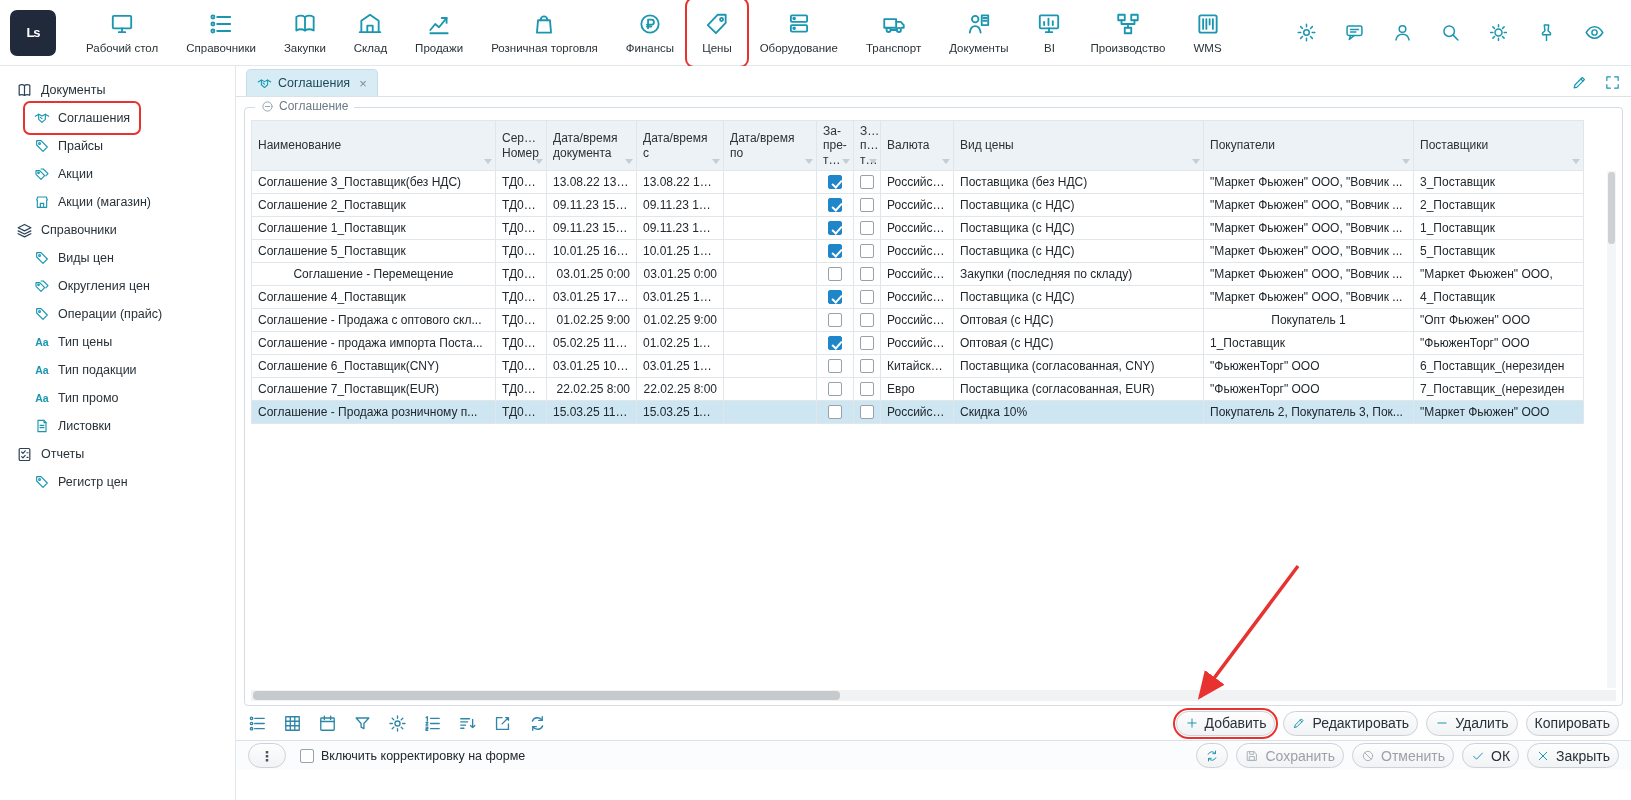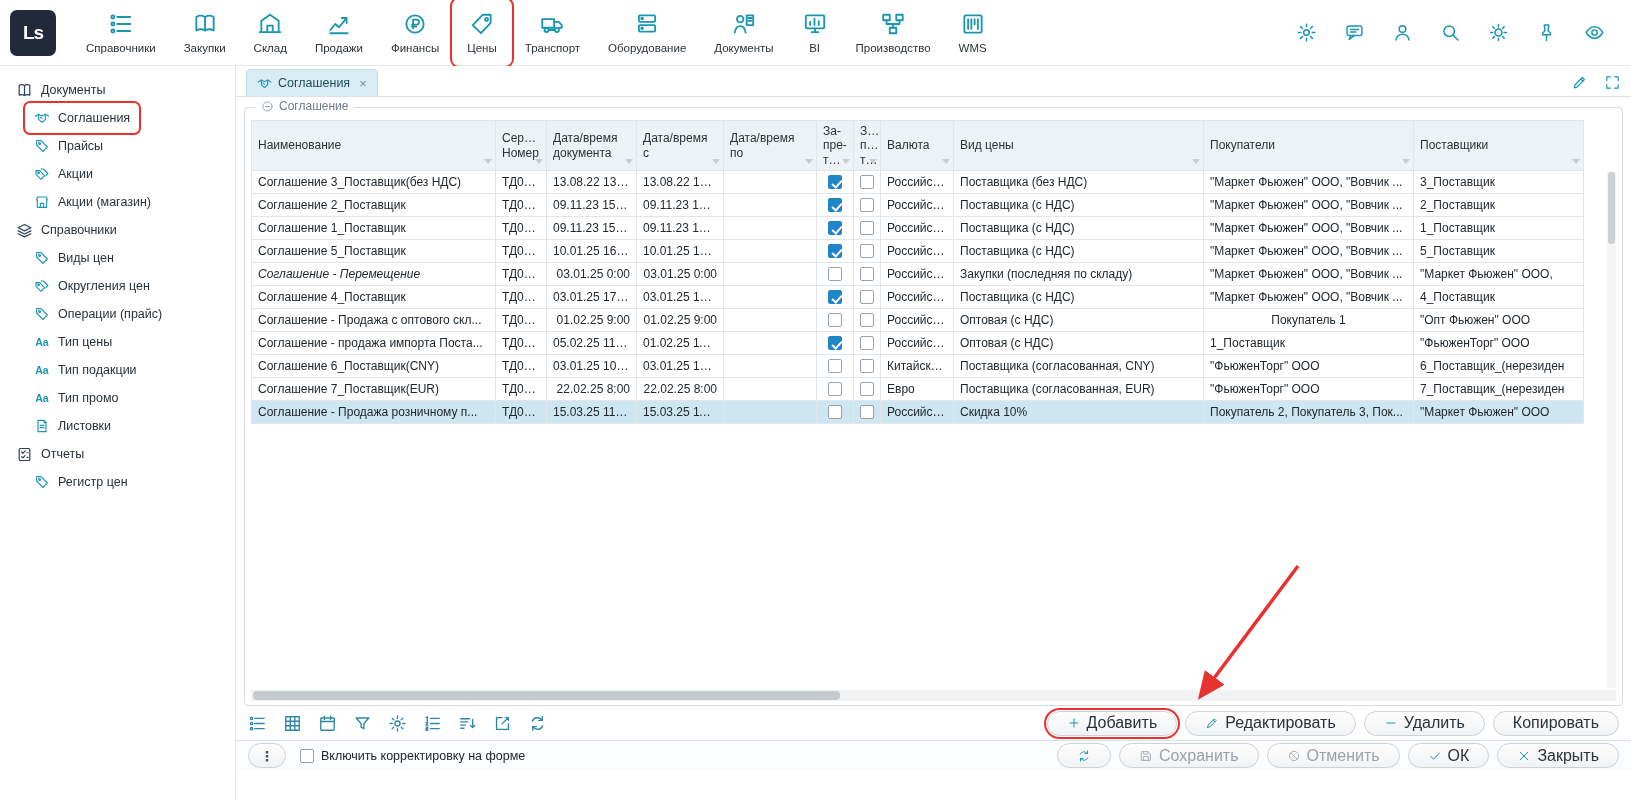--- a/index.html
+++ b/index.html
@@ -7,21 +7,21 @@
   body{font-family:"Liberation Sans","DejaVu Sans",sans-serif;background:#fff;color:#20282e}
   .app{width:1631px;height:800px;display:flex;flex-direction:column;background:#fff;position:relative;overflow:hidden}
 
   
   .icon{display:inline-flex;align-items:center;justify-content:center;flex:0 0 auto}
   .icon svg{width:100%;height:100%;fill:none;stroke:currentColor;stroke-width:1.7;stroke-linecap:round;stroke-linejoin:round}
   .aa-icon{display:inline-flex;align-items:center;justify-content:center;width:16px;height:16px;font-size:10.5px;font-weight:700;color:#1a96b0}
 
   
   .ribbon{height:66px;flex:0 0 66px;display:flex;align-items:center;border-bottom:1px solid #e2e7ea;padding:0 10px;background:#fff}
-  .logo{width:46px;height:46px;background:#202a3a;border-radius:7px;display:flex;align-items:center;justify-content:center;color:#fff;font-weight:700;font-size:19px;margin-right:16px;cursor:pointer;letter-spacing:-1px}
+  .logo{width:46px;height:46px;background:#202a3a;border-radius:7px;display:flex;align-items:center;justify-content:center;color:#fff;font-weight:700;font-size:13px;margin-right:16px;cursor:pointer;letter-spacing:-1px}
   .ribbon-items{display:flex;align-items:stretch;height:100%}
   .ribbon-item{display:flex;flex-direction:column;align-items:center;justify-content:center;gap:5px;padding:4px 12px;border:2px solid transparent;border-radius:6px;cursor:pointer}
   .ribbon-item .icon{width:26px;height:26px;color:#1a96b0}
   .rib-lbl{font-size:11.5px;white-space:nowrap;color:#2a3238}
   .ribbon-right{margin-left:auto;display:flex;align-items:center;gap:27px;padding-right:16px}
   .ribbon-right .icon{width:21px;height:21px;color:#1a96b0;cursor:pointer}
 
   .annotated{outline:2.5px solid #e8322f;outline-offset:1px;border-radius:6px}
 
   
@@ -64,21 +64,21 @@
   .vscroll{position:absolute;top:51px;right:0;bottom:0;width:9px;background:#f4f5f6;cursor:pointer}
   .vscroll .thumb{position:absolute;top:1px;left:1px;width:7px;height:72px;background:#cdd1d4;border-radius:3px}
   .hscroll{height:11px;flex:0 0 11px;background:#f1f2f3;position:relative;margin-top:2px;cursor:pointer}
   .hscroll .thumb{position:absolute;left:2px;top:1px;height:9px;width:43%;background:#c7cacd;border-radius:4px}
 
   
   .grid-toolbar{height:34px;flex:0 0 34px;display:flex;align-items:center;padding:0 12px;gap:14px}
   .gt-icons{display:flex;align-items:center;gap:16px}
   .gt-icons .icon{width:19px;height:19px;color:#2e86a8;cursor:pointer}
   .gt-buttons{margin-left:auto;display:flex;gap:8px}
-  .btn{display:inline-flex;align-items:center;justify-content:center;gap:6px;height:25px;padding:0 19px;background:linear-gradient(#fefefe,#f1f2f4);border:1px solid #ccd2d7;border-radius:13px;font-size:16px;color:#27323a;cursor:pointer;font-family:inherit}
+  .btn{display:inline-flex;align-items:center;justify-content:center;gap:6px;height:25px;padding:0 8px;background:linear-gradient(#fefefe,#f1f2f4);border:1px solid #ccd2d7;border-radius:13px;font-size:14px;color:#27323a;cursor:pointer;font-family:inherit}
   .btn .icon{width:14px;height:14px;color:#1a96b0}
   .btn.disabled{color:#9aa2a9}
   .btn.disabled .icon{color:#a9b1b7}
   .btn.annotated{border-radius:13px}
 
   
   .statusbar{height:30px;flex:0 0 30px;border-top:1px solid #dbe1e6;display:flex;align-items:center;gap:14px;padding:0 12px;background:#fbfcfd}
   .sb-menu{width:38px;padding:0;font-size:14px;font-weight:700;color:#4a555d}
   .sb-check{display:flex;align-items:center;gap:7px;font-size:12.5px;cursor:pointer;color:#20282e}
   .sb-buttons{margin-left:auto;display:flex;gap:8px}
@@ -92,20 +92,29 @@
 <div class="app">
 
   <header class="ribbon">
     <div class="logo">
         <span>Ls</span>
       </div>
     <div class="ribbon-items">
         <div class="ribbon-item">
           <span class="icon ">
             <svg viewBox="0 0 24 24">
+              <rect x="3.5" y="4.5" width="17" height="11.5" rx="1"></rect>
+              <path d="M9 19.5h6M12 16v3.5"></path>
+            </svg>
+          </span>
+          <span class="rib-lbl">Рабочий стол</span>
+        </div>
+        <div class="ribbon-item">
+          <span class="icon ">
+            <svg viewBox="0 0 24 24">
               <path d="M8.5 5.5h12M8.5 12h12M8.5 18.5h12"></path>
               <circle cx="4.5" cy="5.5" r="1.4"></circle>
               <circle cx="4.5" cy="12" r="1.4"></circle>
               <circle cx="4.5" cy="18.5" r="1.4"></circle>
             </svg>
           </span>
           <span class="rib-lbl">Справочники</span>
         </div>
         <div class="ribbon-item">
           <span class="icon ">
@@ -132,57 +141,66 @@
               <path d="M4 17.5l4.5-5.5l3.5 3l7-8.5"></path>
               <path d="M14.5 6.5H19v4.5"></path>
               <path d="M4 20.5h16"></path>
             </svg>
           </span>
           <span class="rib-lbl">Продажи</span>
         </div>
         <div class="ribbon-item">
           <span class="icon ">
             <svg viewBox="0 0 24 24">
+              <path d="M6.5 8.5h11l1 11.5h-13z"></path>
+              <path d="M9 8.5V8a3 3 0 0 1 6 0v.5"></path>
+            </svg>
+          </span>
+          <span class="rib-lbl">Розничная торговля</span>
+        </div>
+        <div class="ribbon-item">
+          <span class="icon ">
+            <svg viewBox="0 0 24 24">
               <circle cx="12" cy="12" r="8"></circle>
               <path d="M10.2 16V8h3.1a2.3 2.3 0 1 1 0 4.6H9.2M9.2 14.4h4"></path>
             </svg>
           </span>
           <span class="rib-lbl">Финансы</span>
         </div>
         <div class="ribbon-item annotated">
           <span class="icon ">
             <svg viewBox="0 0 24 24">
               <path d="M12.5 3.5H20v7.5L11 20.5L3.5 13z"></path>
               <circle cx="16.2" cy="7.8" r="1.4"></circle>
             </svg>
           </span>
           <span class="rib-lbl">Цены</span>
+        </div>
+        <div class="ribbon-item">
+          <span class="icon ">
+            <svg viewBox="0 0 24 24">
+              <rect x="4.5" y="4" width="15" height="6" rx="1"></rect>
+              <rect x="4.5" y="13" width="15" height="6" rx="1"></rect>
+              <circle cx="7.5" cy="7" r="0.8"></circle>
+              <circle cx="7.5" cy="16" r="0.8"></circle>
+            </svg>
+          </span>
+          <span class="rib-lbl">Оборудование</span>
         </div>
         <div class="ribbon-item">
           <span class="icon ">
             <svg viewBox="0 0 24 24">
               <path d="M3 7.5h11v8H3z"></path>
               <path d="M14 10h4.2L21 13v2.5h-2"></path>
               <circle cx="7" cy="17.5" r="1.9"></circle>
               <circle cx="16.5" cy="17.5" r="1.9"></circle>
               <path d="M9 17.5h5.5"></path>
             </svg>
           </span>
           <span class="rib-lbl">Транспорт</span>
-        </div>
-        <div class="ribbon-item">
-          <span class="icon ">
-            <svg viewBox="0 0 24 24">
-              <rect x="4.5" y="4" width="15" height="6" rx="1"></rect>
-              <rect x="4.5" y="13" width="15" height="6" rx="1"></rect>
-              <circle cx="7.5" cy="7" r="0.8"></circle>
-              <circle cx="7.5" cy="16" r="0.8"></circle>
-            </svg>
-          </span>
-          <span class="rib-lbl">Оборудование</span>
         </div>
         <div class="ribbon-item">
           <span class="icon ">
             <svg viewBox="0 0 24 24">
               <circle cx="8.5" cy="7.5" r="3"></circle>
               <path d="M3.5 20c.5-4 2.8-6 5-6s4.5 2 5 6"></path>
               <path d="M14.5 4h6v9h-6z"></path>
               <path d="M16 6.5h3M16 9h3"></path>
             </svg>
           </span>
@@ -520,21 +538,21 @@
                   <td style="text-align: right;">10.01.25 16:30</td>
                   <td style="text-align: left;"></td>
                   <td class="center"><span class="cb checked"></span></td>
                   <td class="center"><span class="cb"></span></td>
                   <td style="text-align: left;">Российск...</td>
                   <td style="text-align: left;">Поставщика (с НДС)</td>
                   <td style="text-align: left;">"Маркет Фьюжен" ООО, "Вовчик ...</td>
                   <td style="text-align: left; margin-top: 23px;">5_Поставщик</td>
                 </tr>
                 <tr>
-                  <td style="text-align: left; font-style: italic;">Соглашение - Перемещение</td>
+                  <td style="text-align: center;">Соглашение - Перемещение</td>
                   <td style="text-align: left;">ТД000...</td>
                   <td style="text-align: right;">03.01.25 0:00</td>
                   <td style="text-align: right;">03.01.25 0:00</td>
                   <td style="text-align: left;"></td>
                   <td class="center"><span class="cb"></span></td>
                   <td class="center"><span class="cb"></span></td>
                   <td style="text-align: left;">Российск...</td>
                   <td style="text-align: left;">Закупки (последняя по складу)</td>
                   <td style="text-align: left;">"Маркет Фьюжен" ООО, "Вовчик ...</td>
                   <td style="text-align: left;">"Маркет Фьюжен" ООО,</td>

